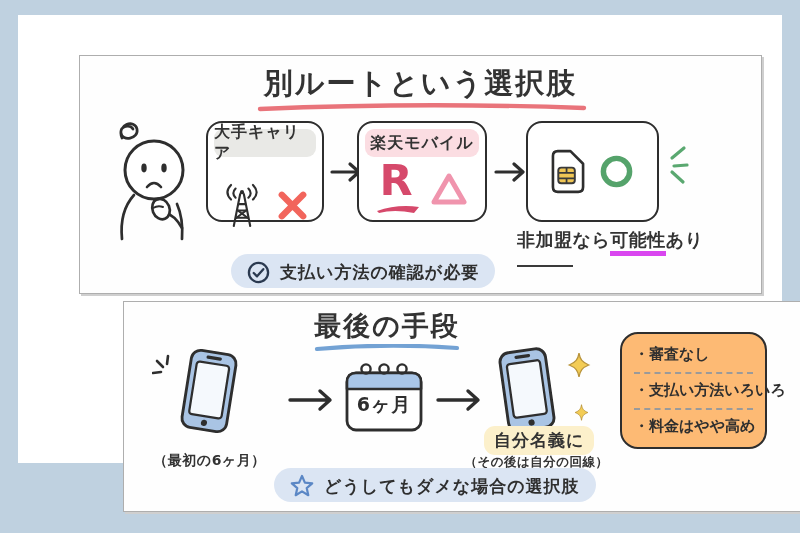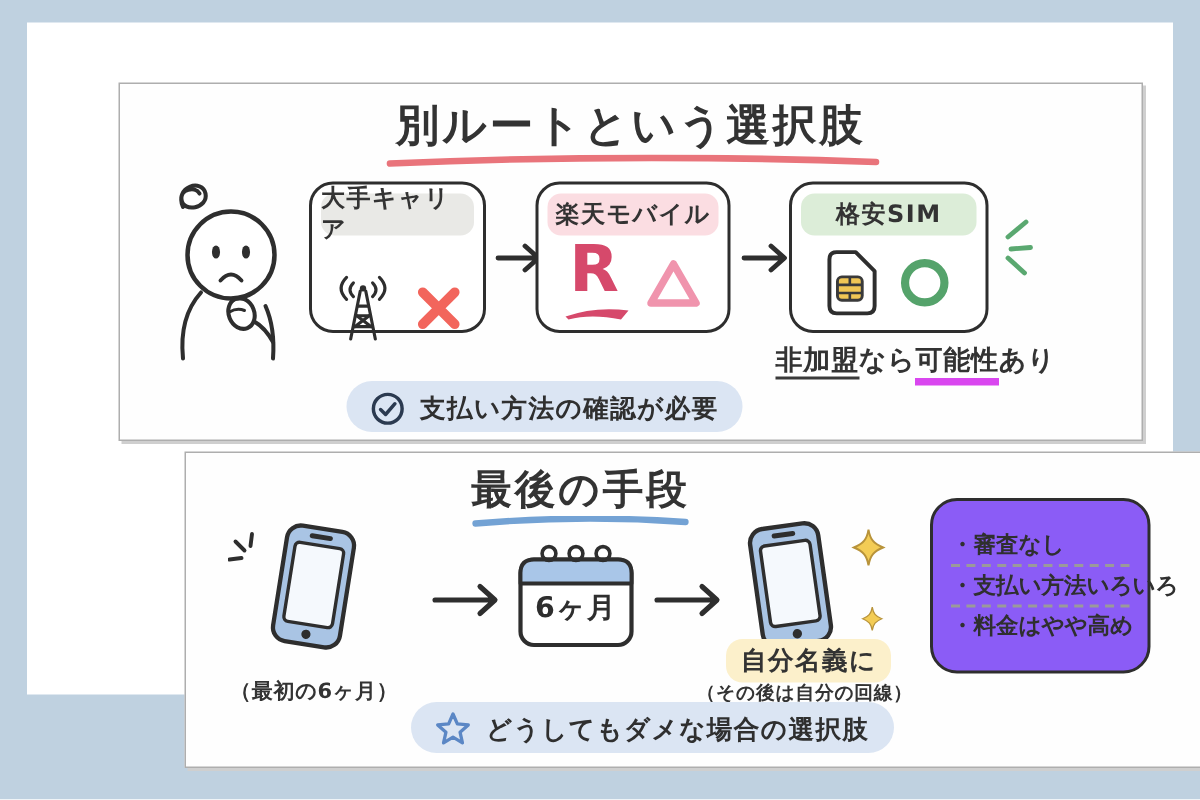--- a/index.html
+++ b/index.html
@@ -47,21 +47,21 @@
   .rletter{
     position:absolute;left:3px;top:-6px;
     font-size:43px;font-weight:900;color:#d6496b;
   }
   .rswoosh{position:absolute;left:-2px;bottom:2px;}
 
   .sim-note{
     position:absolute;left:437px;top:172px;
     font-size:18px;font-weight:700;color:#333;letter-spacing:0.5px;white-space:nowrap;
   }
-  .u-dark{border-bottom:2.6px solid #3a3a3a;padding-bottom:0;}
+  .u-dark{border-bottom:2.6px solid #3a3a3a;padding-bottom:15px;}
   .u-green{border-bottom:5px solid #d946ef;padding-bottom:1px;}
 
   .note-pill{
     position:absolute;display:inline-flex;align-items:flex-end;gap:10px;
     background:#dbe5f3;border-radius:17px;padding:4px 16px;height:26px;
     font-size:17px;font-weight:700;color:#2f2f2f;letter-spacing:1px;white-space:nowrap;
   }
 
   
   .phone{position:absolute;}
@@ -74,23 +74,23 @@
     position:absolute;font-size:14px;font-weight:700;color:#333;
     white-space:nowrap;text-align:center;letter-spacing:0.5px;
   }
   .calendar{position:absolute;left:220px;top:58px;width:80px;height:74px;}
   .cal-text{
     position:absolute;left:0;top:32px;width:80px;text-align:center;
     font-size:19px;font-weight:700;color:#2e2e2e;letter-spacing:1px;
   }
   .features{
     position:absolute;left:496px;top:30px;width:147px;height:117px;
-    background:#8b5cf6;border:2.6px solid #2e2e2e;border-radius:18px;
+    background:#fdba74;border:2.6px solid #2e2e2e;border-radius:18px;
     box-sizing:border-box;padding:8px 12px;
-    display:flex;flex-direction:column;justify-content:center;
+    display:flex;flex-direction:column;justify-content:space-between;
   }
   .feat-item{font-size:15px;font-weight:700;color:#2f2f2f;white-space:nowrap;padding:3px 0;}
   .feat-div{border-top:2px dashed #9a9a9a;height:0;}
 </style>
 </head>
 <body>
 
 <div class="stage">
   <div class="sheet">
 
@@ -151,21 +151,20 @@
             <polygon points="19,4 34,30 4,30" fill="none" stroke="#f094ad" stroke-width="5" stroke-linejoin="round" stroke-linecap="round"></polygon>
           </svg>
         </div>
       </div>
 
       <svg class="arrow" style="left:414px;top:105px;" width="34" height="22" viewBox="0 0 34 22">
         <path d="M2,11 H28 M20,3 L29,11 L20,19" fill="none" stroke="#2e2e2e" stroke-width="3.2" stroke-linecap="round" stroke-linejoin="round"></path>
       </svg>
 
       <div class="card" style="left:446px;top:65px;width:133px;">
-        <div class="card-hdr hdr-green">格安SIM</div>
         <div class="card-icons">
           <svg width="35" height="45" viewBox="0 0 36 46">
             <path d="M7,2 H20 L33,15 V39 Q33,44 28,44 H7 Q2,44 2,39 V7 Q2,2 7,2 Z" fill="#ffffff" stroke="#2e2e2e" stroke-width="2.7" stroke-linejoin="round"></path>
             <rect x="7.5" y="19" width="17" height="16" rx="3" fill="#f0c655" stroke="#3a3a3a" stroke-width="2"></rect>
             <path d="M7.5,24.5 H24.5 M7.5,30 H24.5 M16,19 V24.5 M16,30 V35" fill="none" stroke="#3a3a3a" stroke-width="1.8"></path>
           </svg>
           <svg width="35" height="35" viewBox="0 0 36 36">
             <circle cx="18" cy="18" r="13.5" fill="none" stroke="#55a36b" stroke-width="5.6"></circle>
           </svg>
         </div>

